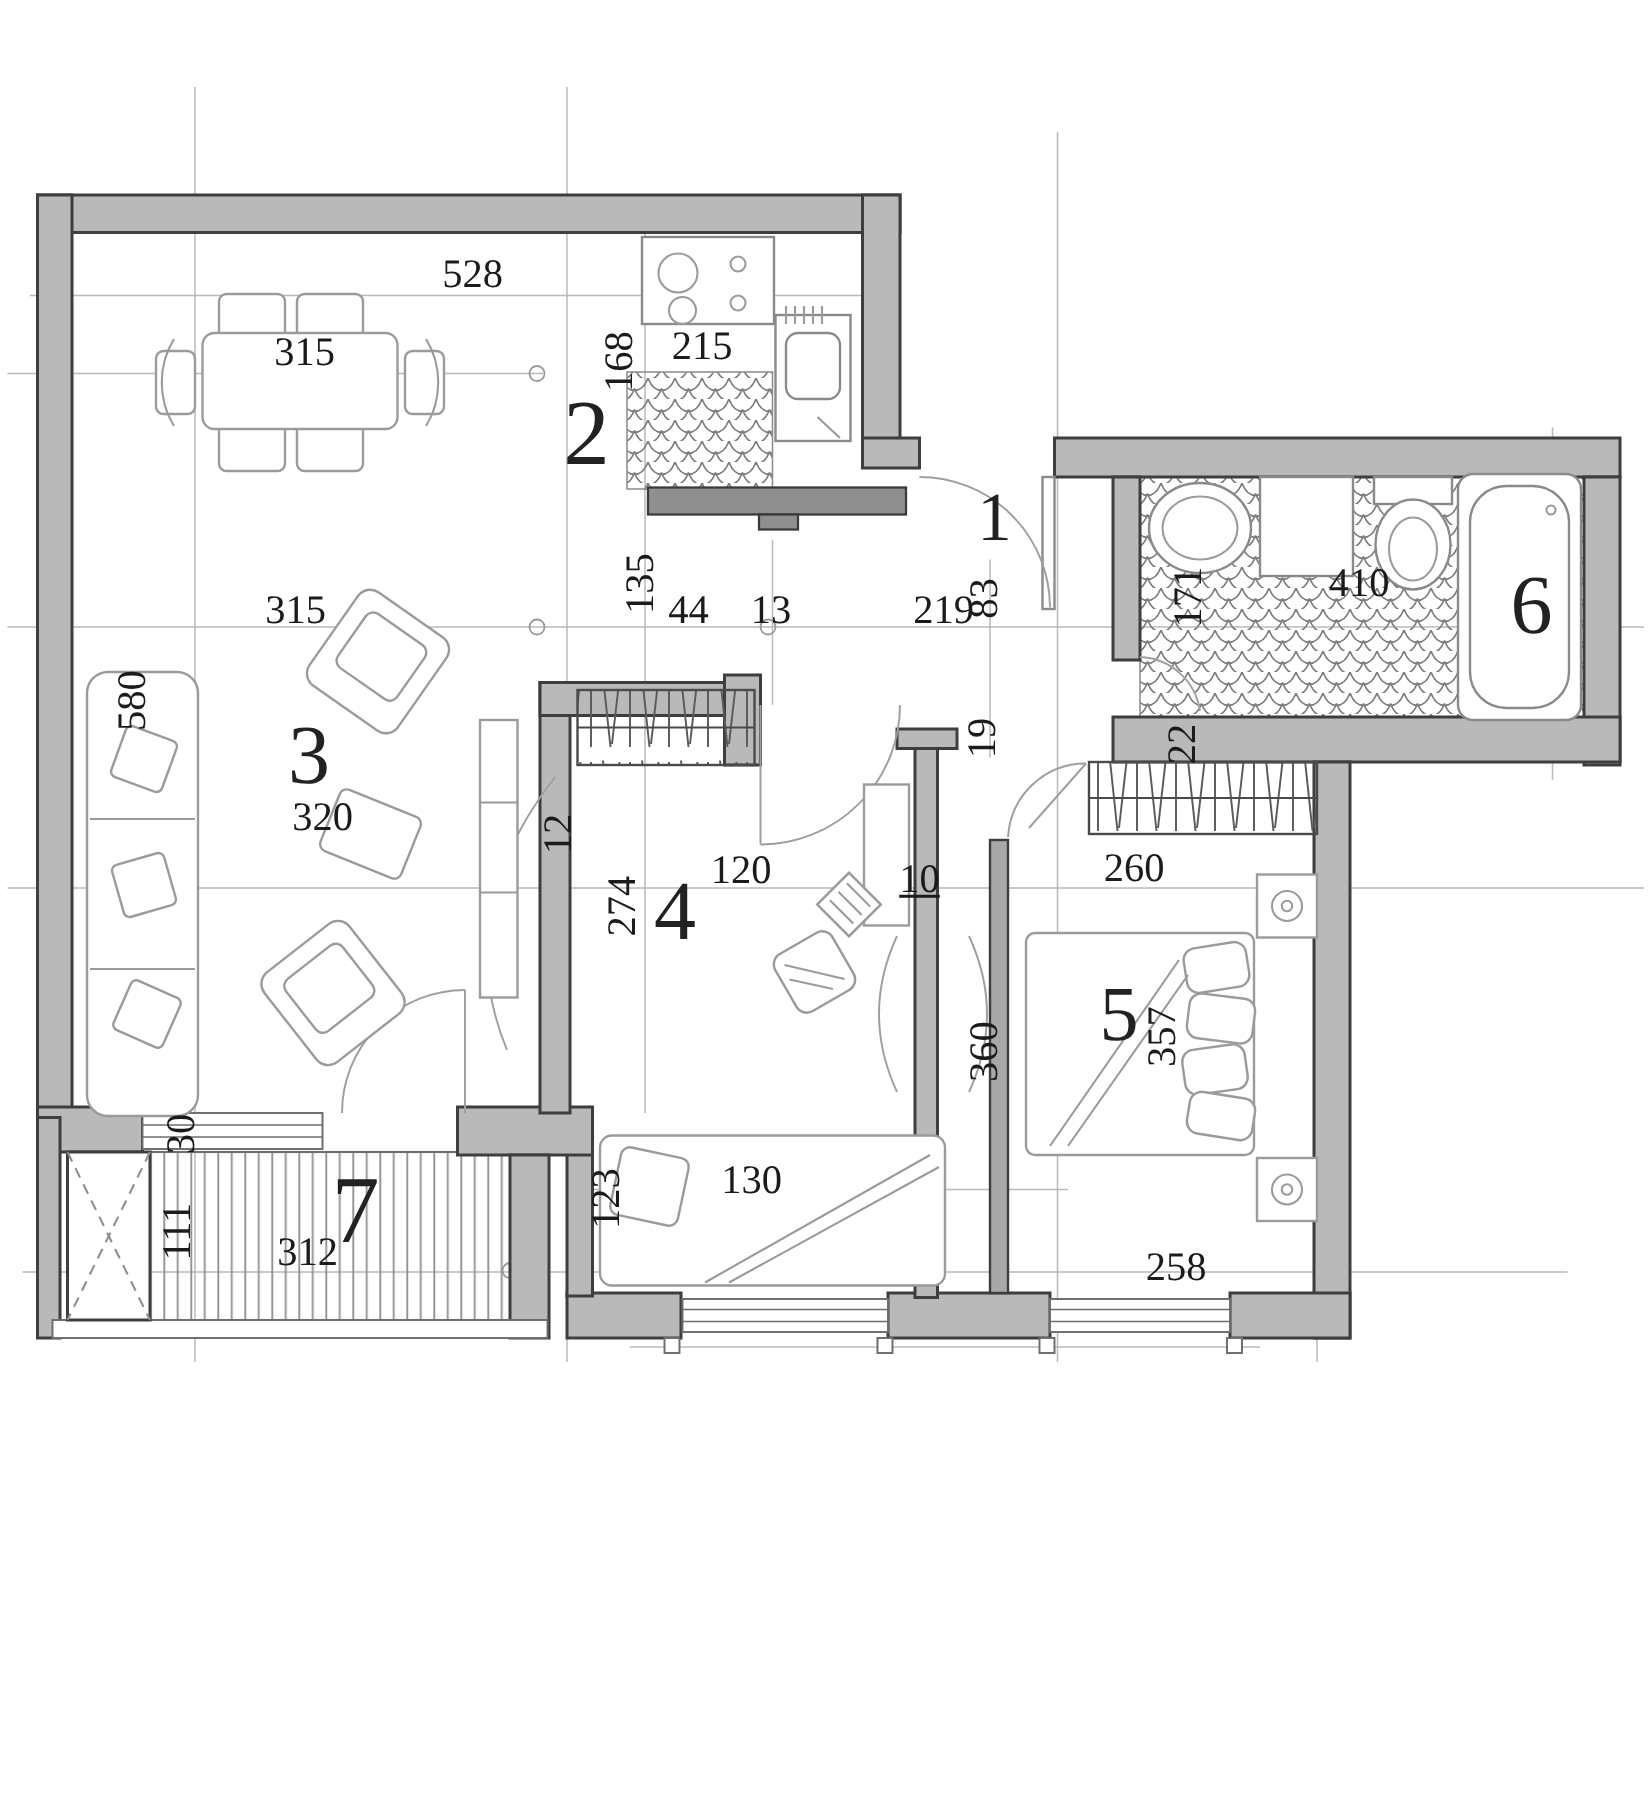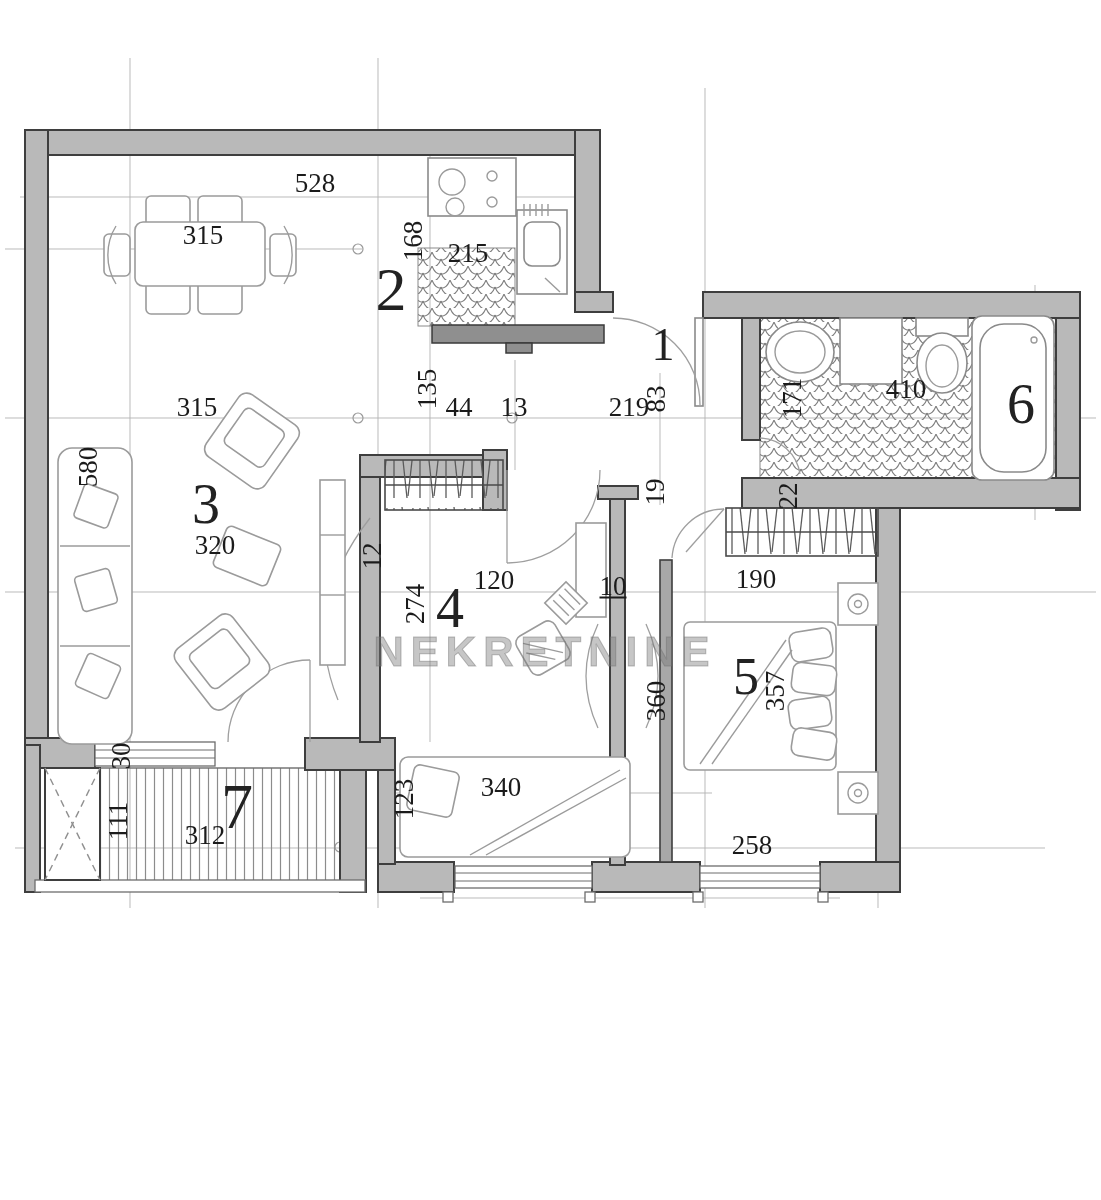--- a/index.html
+++ b/index.html
@@ -284,50 +284,49 @@
         <rect x="45" y="768" width="55" height="112" fill="#fff" stroke="#3e3e3e" stroke-width="2"></rect>
         <line class="dash" x1="45" y1="768" x2="100" y2="880"></line>
         <line class="dash" x1="100" y1="768" x2="45" y2="880"></line>
       </g>
     </g>
   </svg>
 
   <div class="label" style="left:315px;top:183px;">528</div>
   <div class="label" style="left:203px;top:235px;">315</div>
   <div class="label v" style="left:413px;top:241px;">168</div>
-  <div class="label" style="left:468px;top:253px;text-align:center;">215</div>
+  <div class="label" style="left:468px;top:231px;text-align:center;">215</div>
   <div class="label" style="left:197px;top:407px;">315</div>
   <div class="label v" style="left:88px;top:467px;">580</div>
   <div class="label" style="left:215px;top:545px;">320</div>
   <div class="label v" style="left:427px;top:389px;">135</div>
   <div class="label" style="left:459px;top:407px;">44</div>
   <div class="label" style="left:514px;top:407px;font-family:Liberation Serif, serif;">13</div>
   <div class="label" style="left:629px;top:407px;">219</div>
   <div class="label v" style="left:656px;top:399px;">83</div>
   <div class="label v" style="left:792px;top:398px;">171</div>
   <div class="label" style="left:906px;top:389px;">410</div>
   <div class="label v" style="left:788px;top:496px;">22</div>
   <div class="label" style="left:494px;top:580px;">120</div>
   <div class="label v" style="left:415px;top:604px;">274</div>
   <div class="label v" style="left:372px;top:556px;">12</div>
   <div class="label" style="left:613px;top:586px;text-decoration:underline;">10</div>
   <div class="label v" style="left:655px;top:492px;">19</div>
   <div class="label v" style="left:656px;top:701px;">360</div>
-  <div class="label" style="left:756px;top:579px;">190</div>
+  <div class="label" style="left:756px;top:579px;">260</div>
   <div class="label v" style="left:775px;top:691px;">357</div>
-  <div class="label" style="left:752px;top:845px;font-family:Liberation Serif, serif;">258</div>
-  <div class="label" style="left:501px;top:787px;">340</div>
+  <div class="label" style="left:784px;top:845px;font-family:Liberation Serif, serif;">258</div>
+  <div class="label" style="left:501px;top:787px;">130</div>
   <div class="label v" style="left:404px;top:799px;">123</div>
   <div class="label v" style="left:121px;top:756px;">30</div>
   <div class="label v" style="left:118px;top:821px;">111</div>
   <div class="label" style="left:205px;top:835px;font-family:Liberation Serif, serif;">312</div>
 
   <div class="room-num" style="left:663px;top:345px;font-size:46px;">1</div>
   <div class="room-num" style="left:391px;top:289px;font-size:62px;">2</div>
   <div class="room-num" style="left:206px;top:504px;font-size:56px;">3</div>
   <div class="room-num" style="left:450px;top:608px;font-size:56px;">4</div>
   <div class="room-num" style="left:746px;top:677px;font-size:52px;">5</div>
   <div class="room-num" style="left:1021px;top:404px;font-size:56px;">6</div>
   <div class="room-num" style="left:237px;top:807px;font-size:64px;">7</div>
 
-  <div class="wm2">NEKRETNINE</div>
 
 </div>
 
 </body></html>

